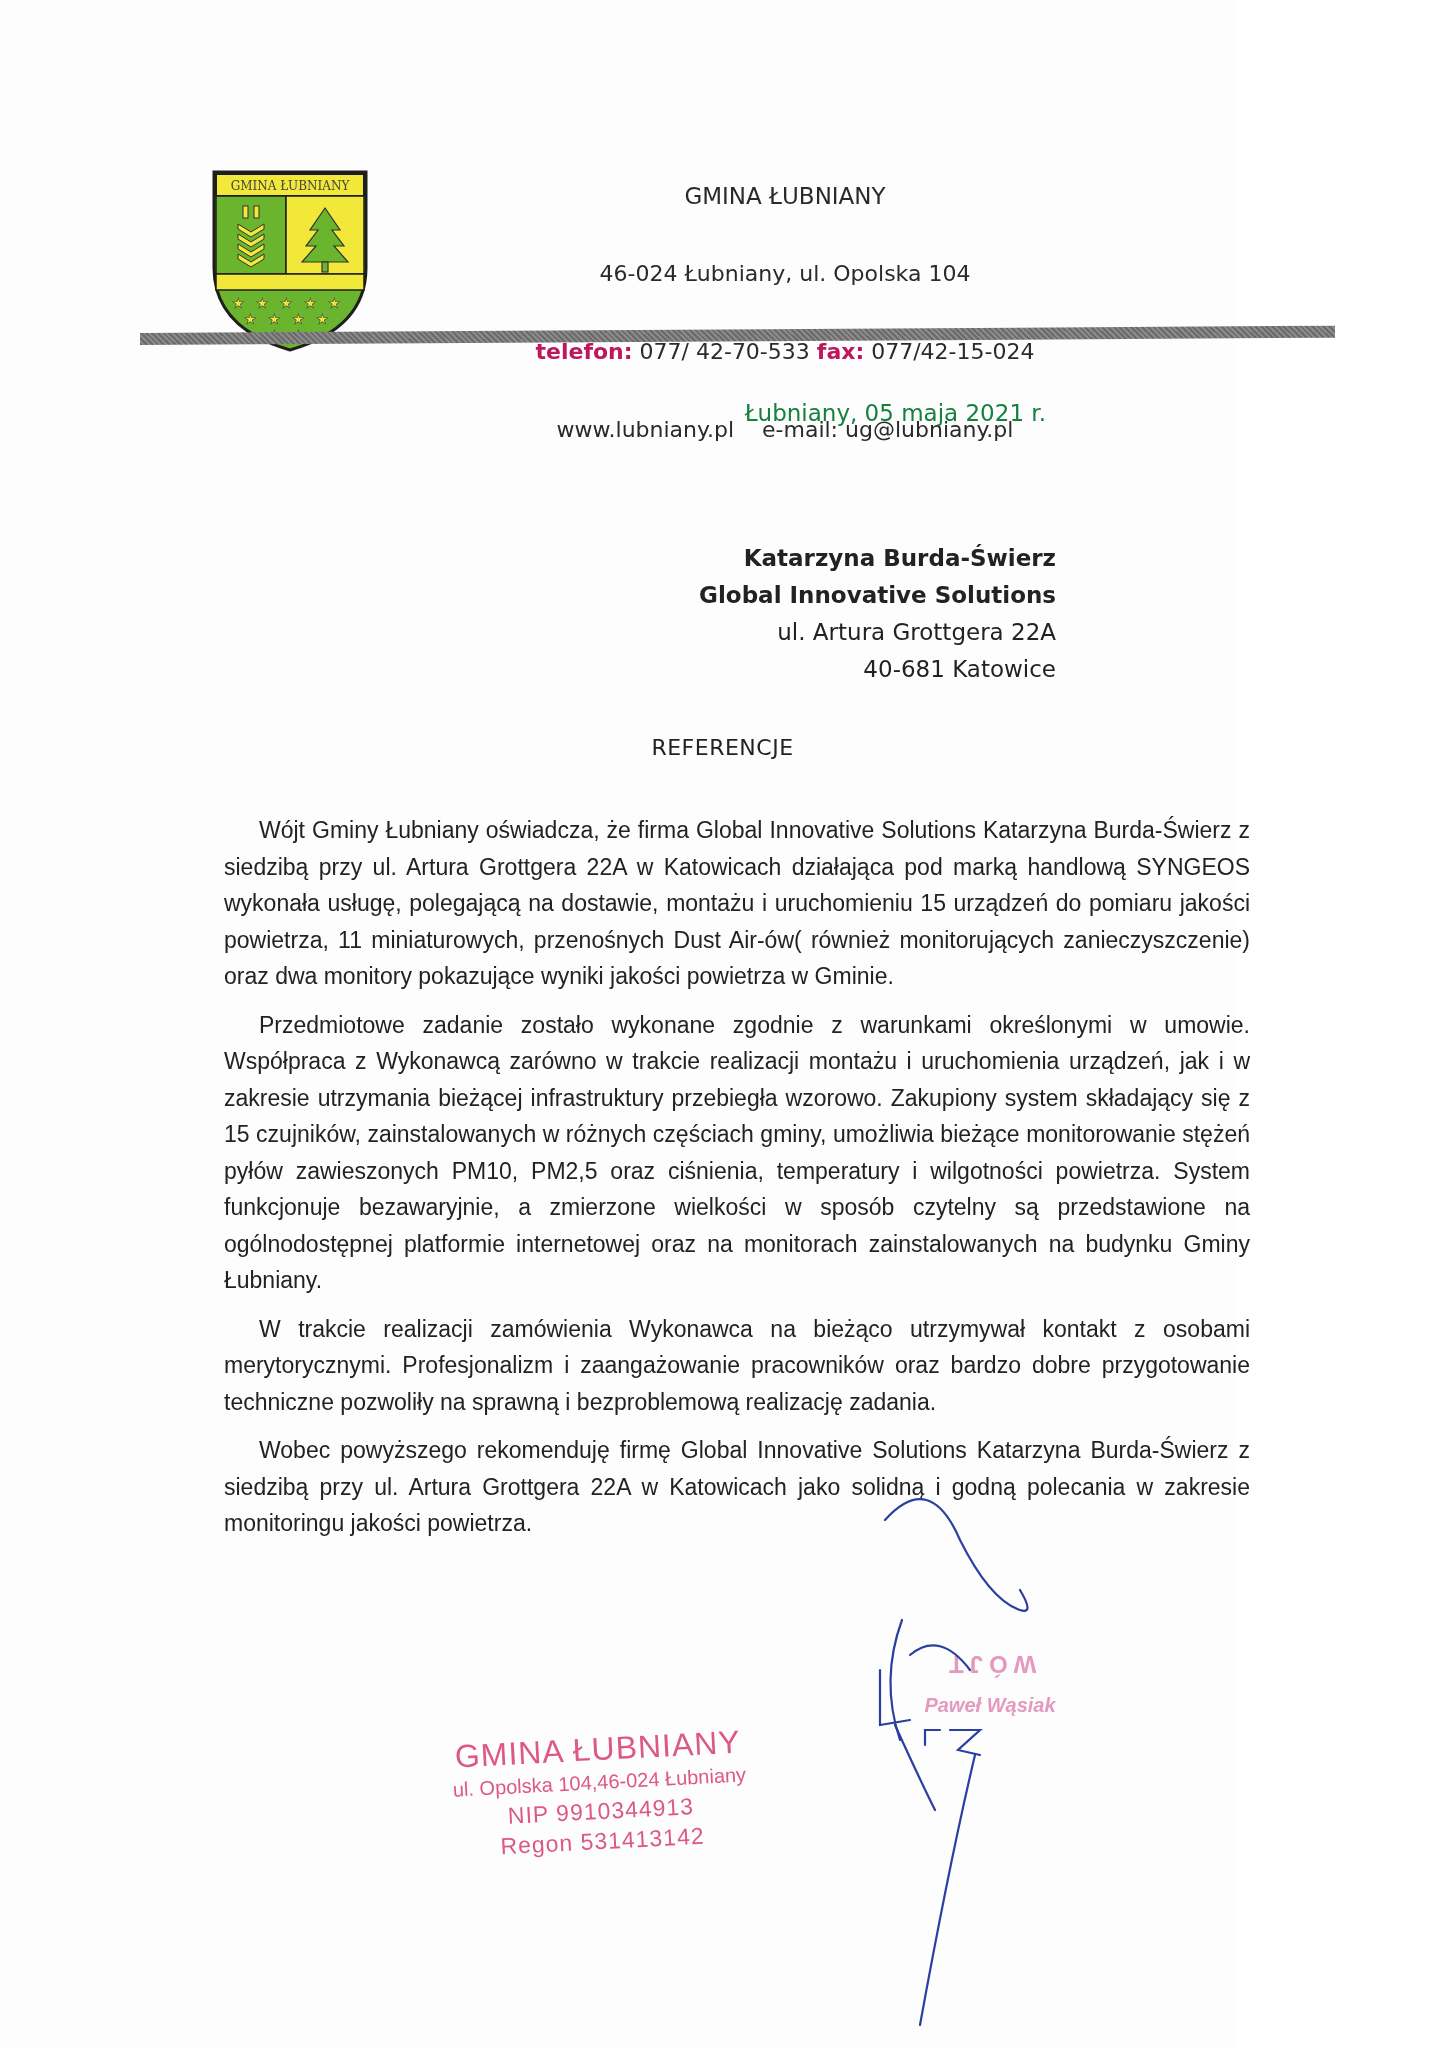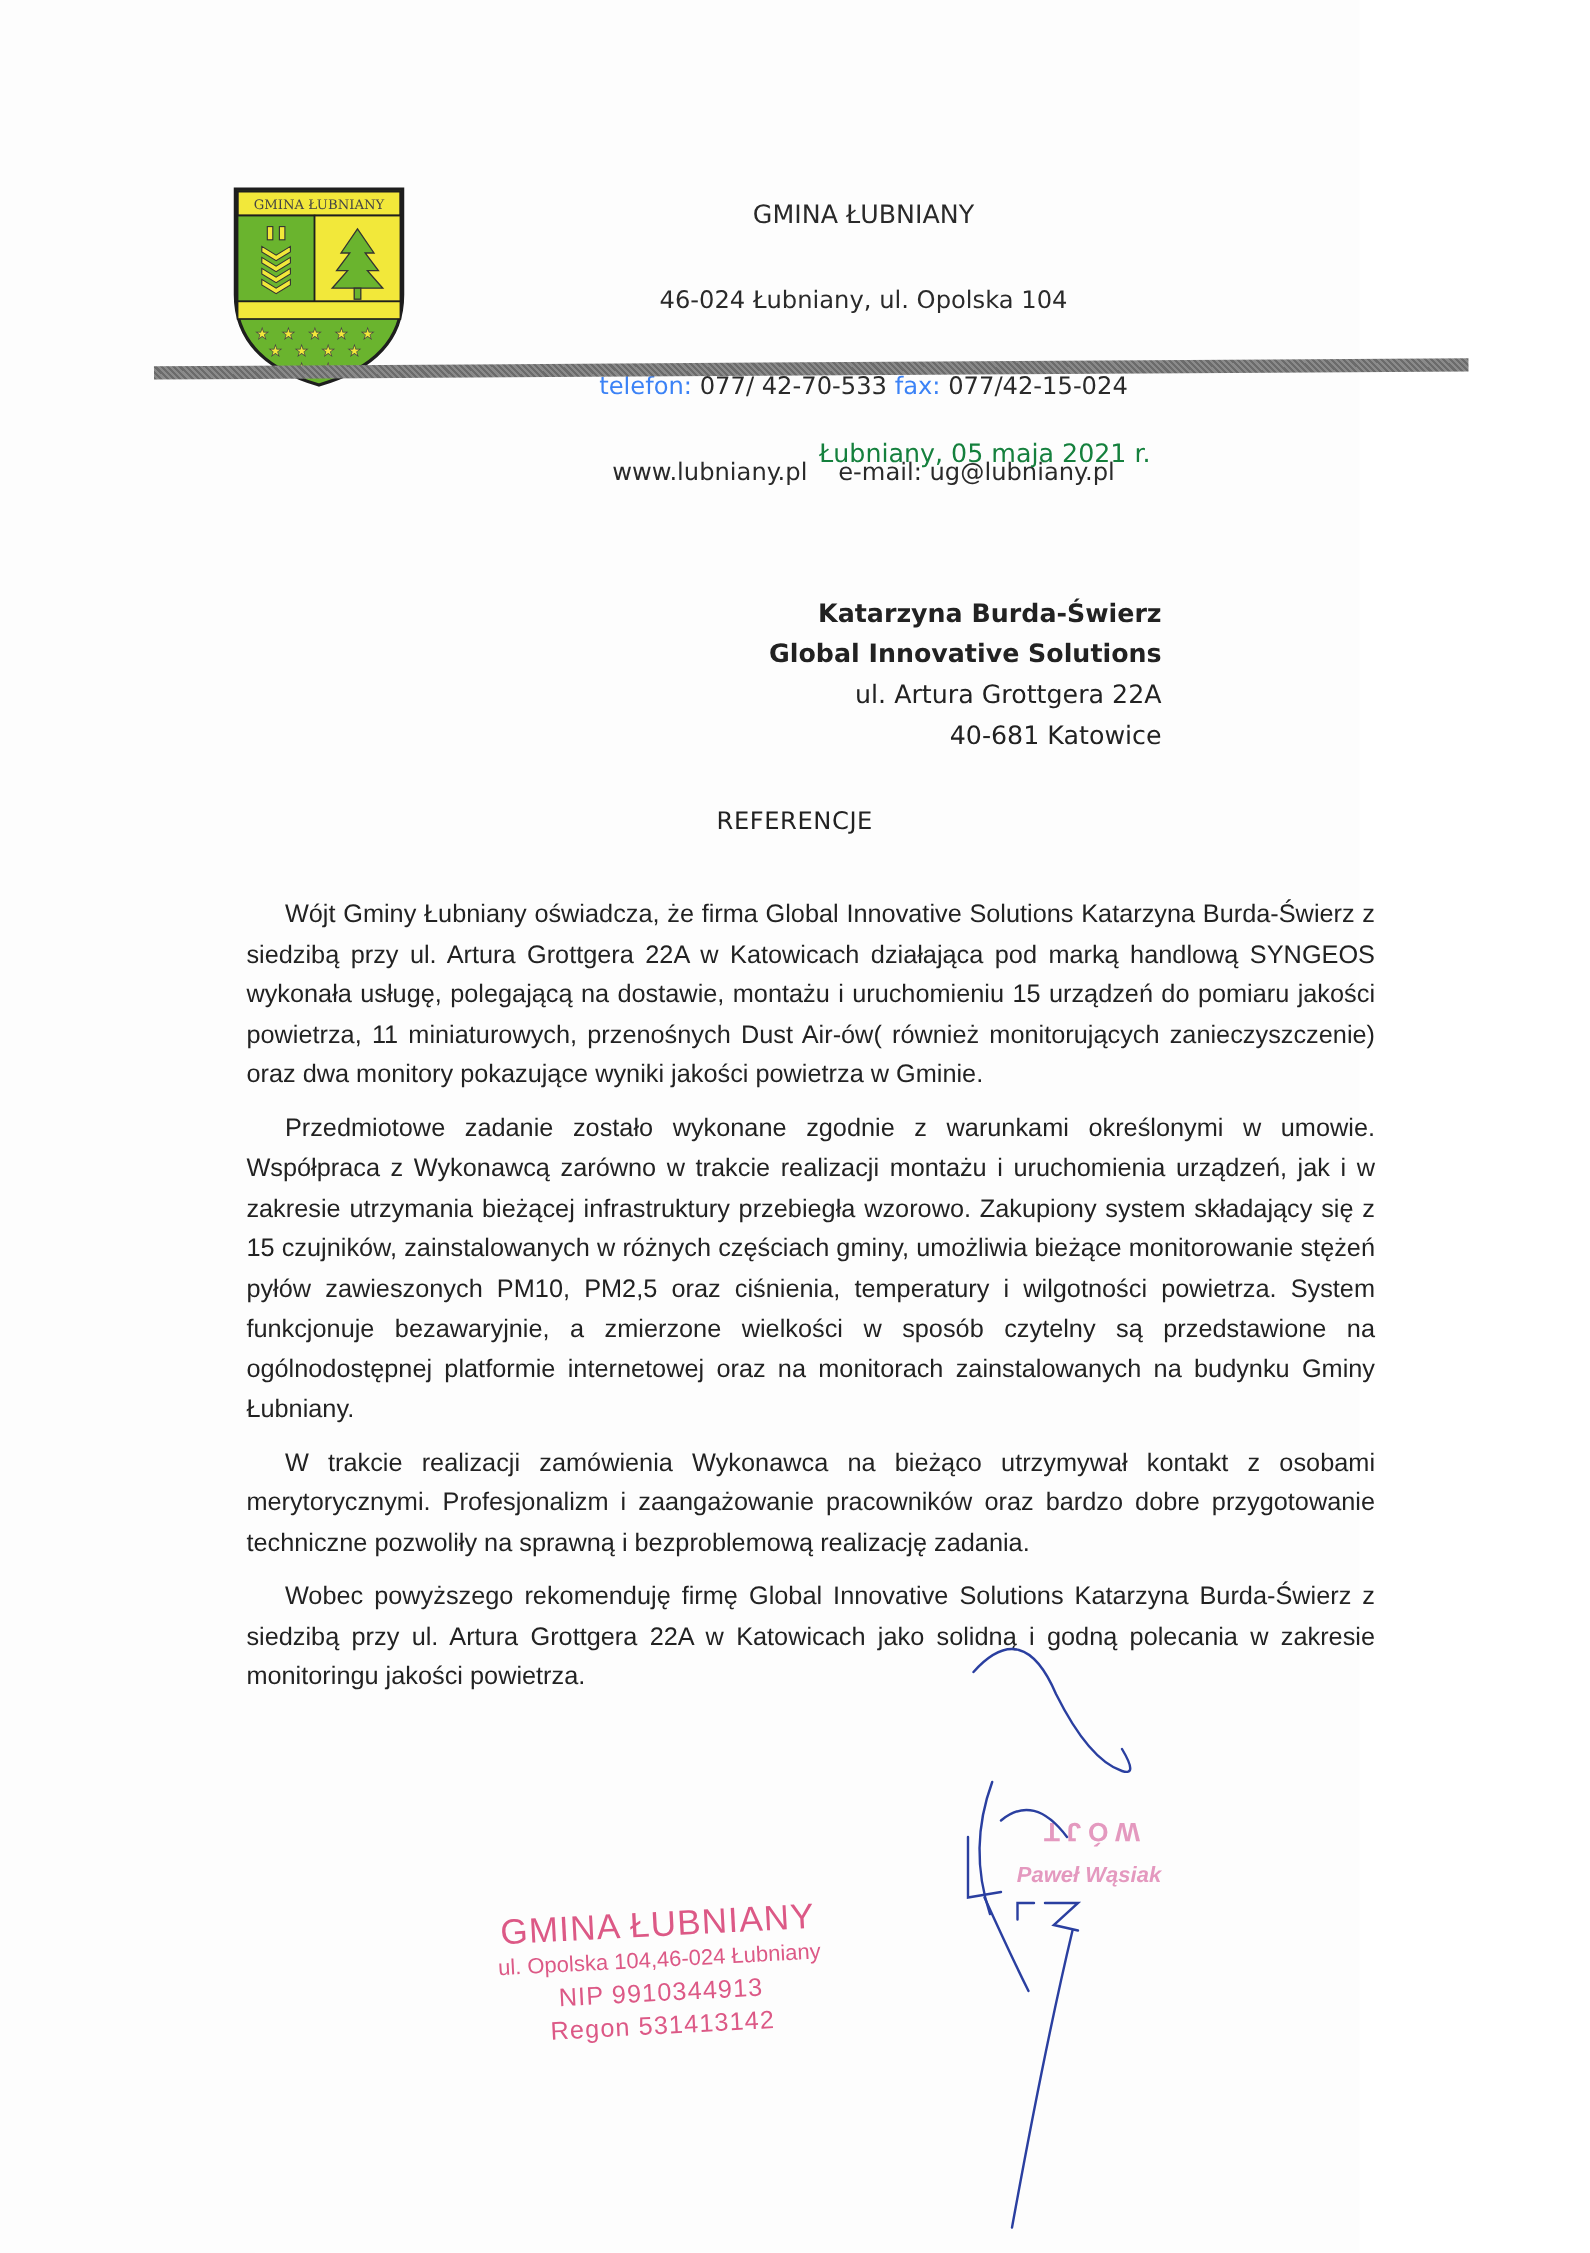--- a/index.html
+++ b/index.html
@@ -6,21 +6,21 @@
   body { width: 1445px; height: 2048px; position: relative; overflow: hidden;
          font-family: "Liberation Sans", "DejaVu Sans", sans-serif; color: #222; }
   .page { position: absolute; left: 0; top: 0; width: 1236px; height: 2048px; background: #fdfdfd; }
 
   .crest { position: absolute; left: 210px; top: 168px; width: 160px; height: 185px; }
 
   .letterhead { position: absolute; left: 480px; top: 178px; width: 610px; text-align: center;
                 font-family: "DejaVu Sans", sans-serif; color: #2a2a2a; }
   .lh-name { font-size: 23px; line-height: 36px; }
   .lh-line { font-size: 22px; line-height: 36px; margin-top: 42px; }
-  .lh-line b { font-weight: normal; color: #3b82f6; }
+  .lh-line b { font-weight: bold; color: #be185d; }
 
   .rule { position: absolute; left: 140px; top: 333px; width: 1195px; height: 12px;
           background: repeating-linear-gradient(45deg, #6b6b6b 0 2px, #8a8a8a 2px 4px);
           transform: rotate(-0.35deg); transform-origin: left center; }
 
   .date { position: absolute; right: 190px; top: 400px; font-size: 23px;
           font-family: "DejaVu Sans", sans-serif; color: #15803d; }
 
   .recipient { position: absolute; right: 180px; top: 540px; text-align: right;
                font-family: "DejaVu Sans", sans-serif; font-size: 23px; line-height: 37px; color: #222; }

